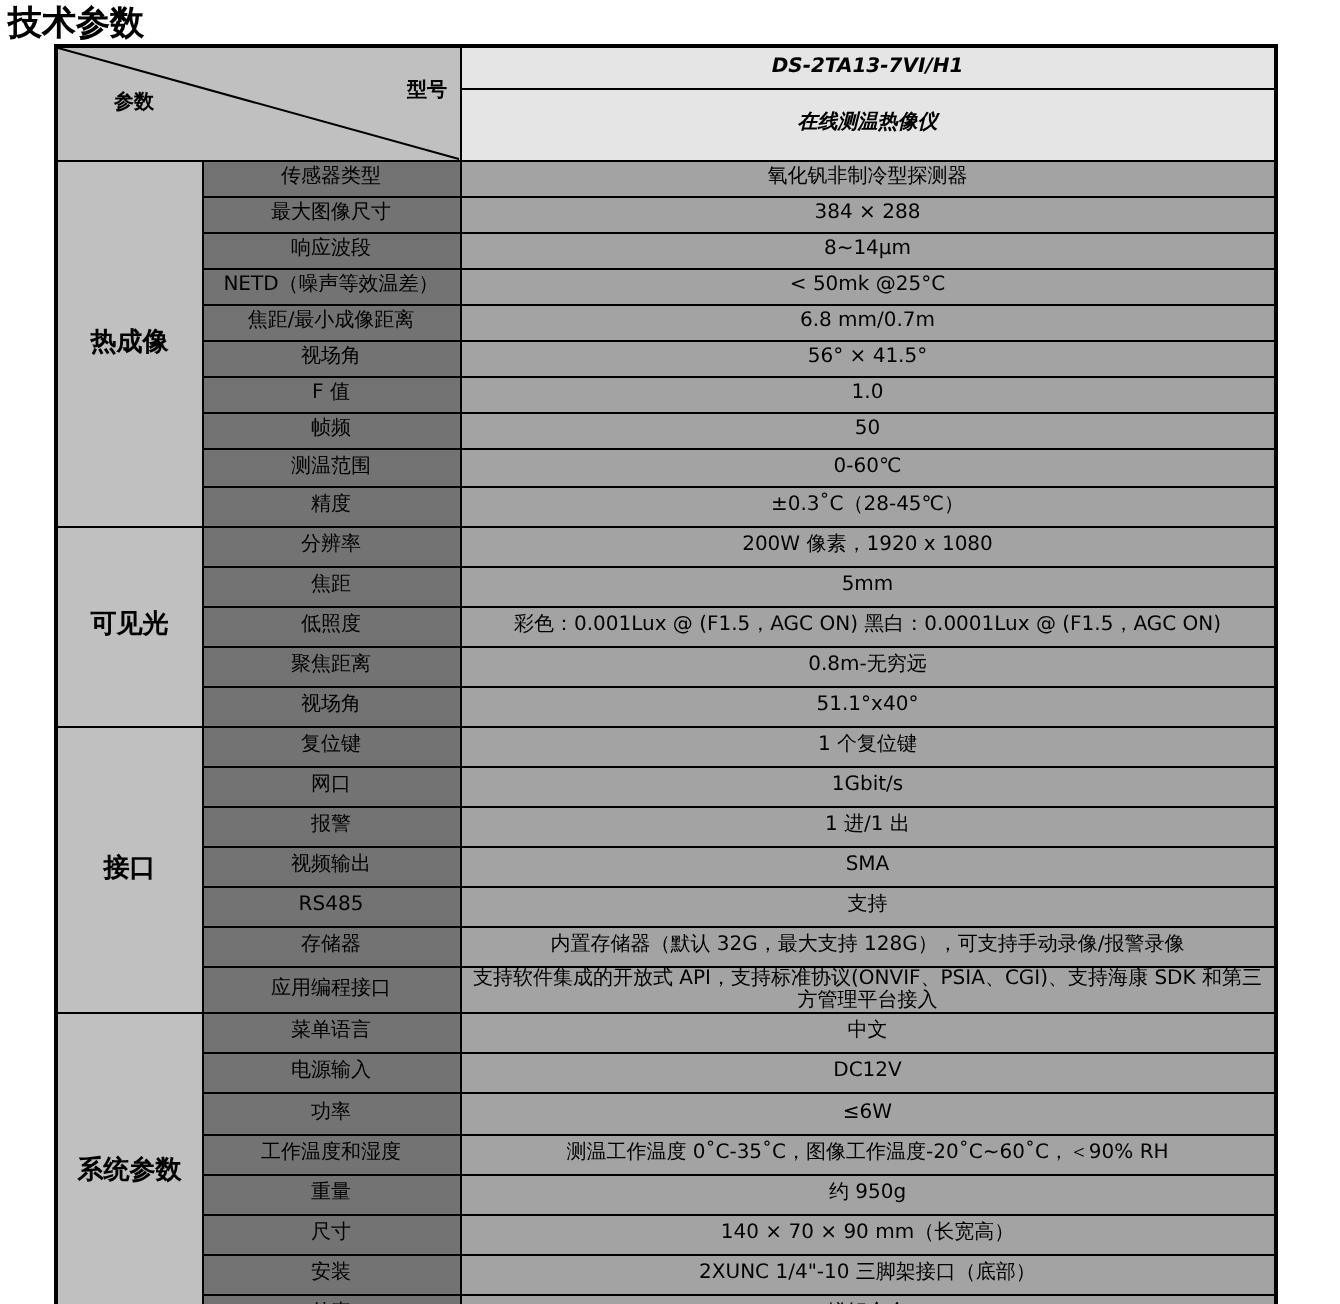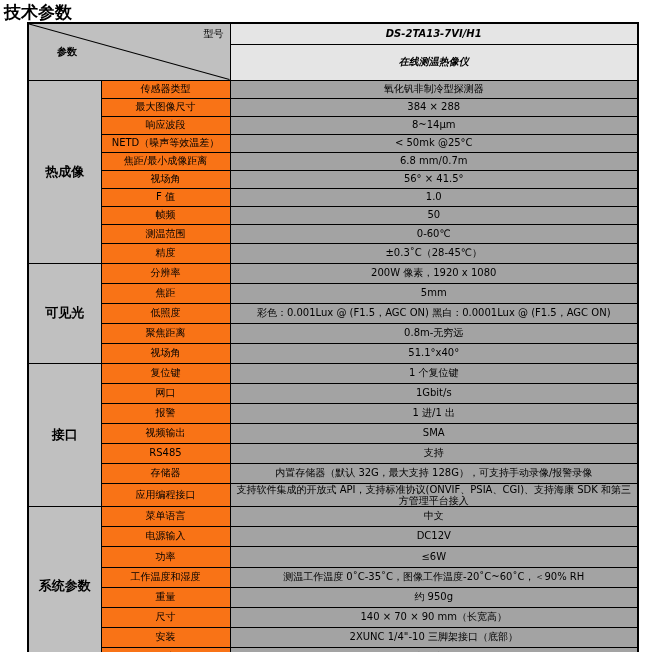--- a/index.html
+++ b/index.html
@@ -11,24 +11,24 @@
                border-collapse: collapse; table-layout: fixed;
                border: 2px solid #000; font-size: 10px; }
   table.spec td { border: 1px solid #000; text-align: center; vertical-align: middle;
                   padding: 0 2px; line-height: 12px; overflow: hidden; white-space: nowrap; }
   col.c-sec { width: 73px; }
   col.c-param { width: 129px; }
   col.c-val { width: 408px; }
   .hdr { background: #e5e5e5; font-weight: bold; font-style: italic; }
   .corner { position: relative; background: #c0c0c0; padding: 0; }
   .corner svg { position: absolute; left: 0; top: 0; width: 100%; height: 100%; }
-  .corner .lbl-model { position: absolute; right: 6px; top: 4px; font-weight: normal; font-size: 10px; }
+  .corner .lbl-model { position: absolute; right: 6px; top: 16px; font-weight: bold; font-size: 10px; }
   .corner .lbl-param { position: absolute; left: 6px; top: 22px; font-weight: bold; font-size: 10px; margin-left: 22px; }
   .sec { background: #c0c0c0; font-weight: bold; font-size: 13px; }
-  .param { background: #f97316; }
+  .param { background: #737373; }
   .val { background: #a3a3a3; }
   .wrap { white-space: normal !important; line-height: 11px !important; }
 </style>
 </head>
 <body>
 
 <div class="doc-title">技术参数</div>
 
 <table class="spec">
   <colgroup>

